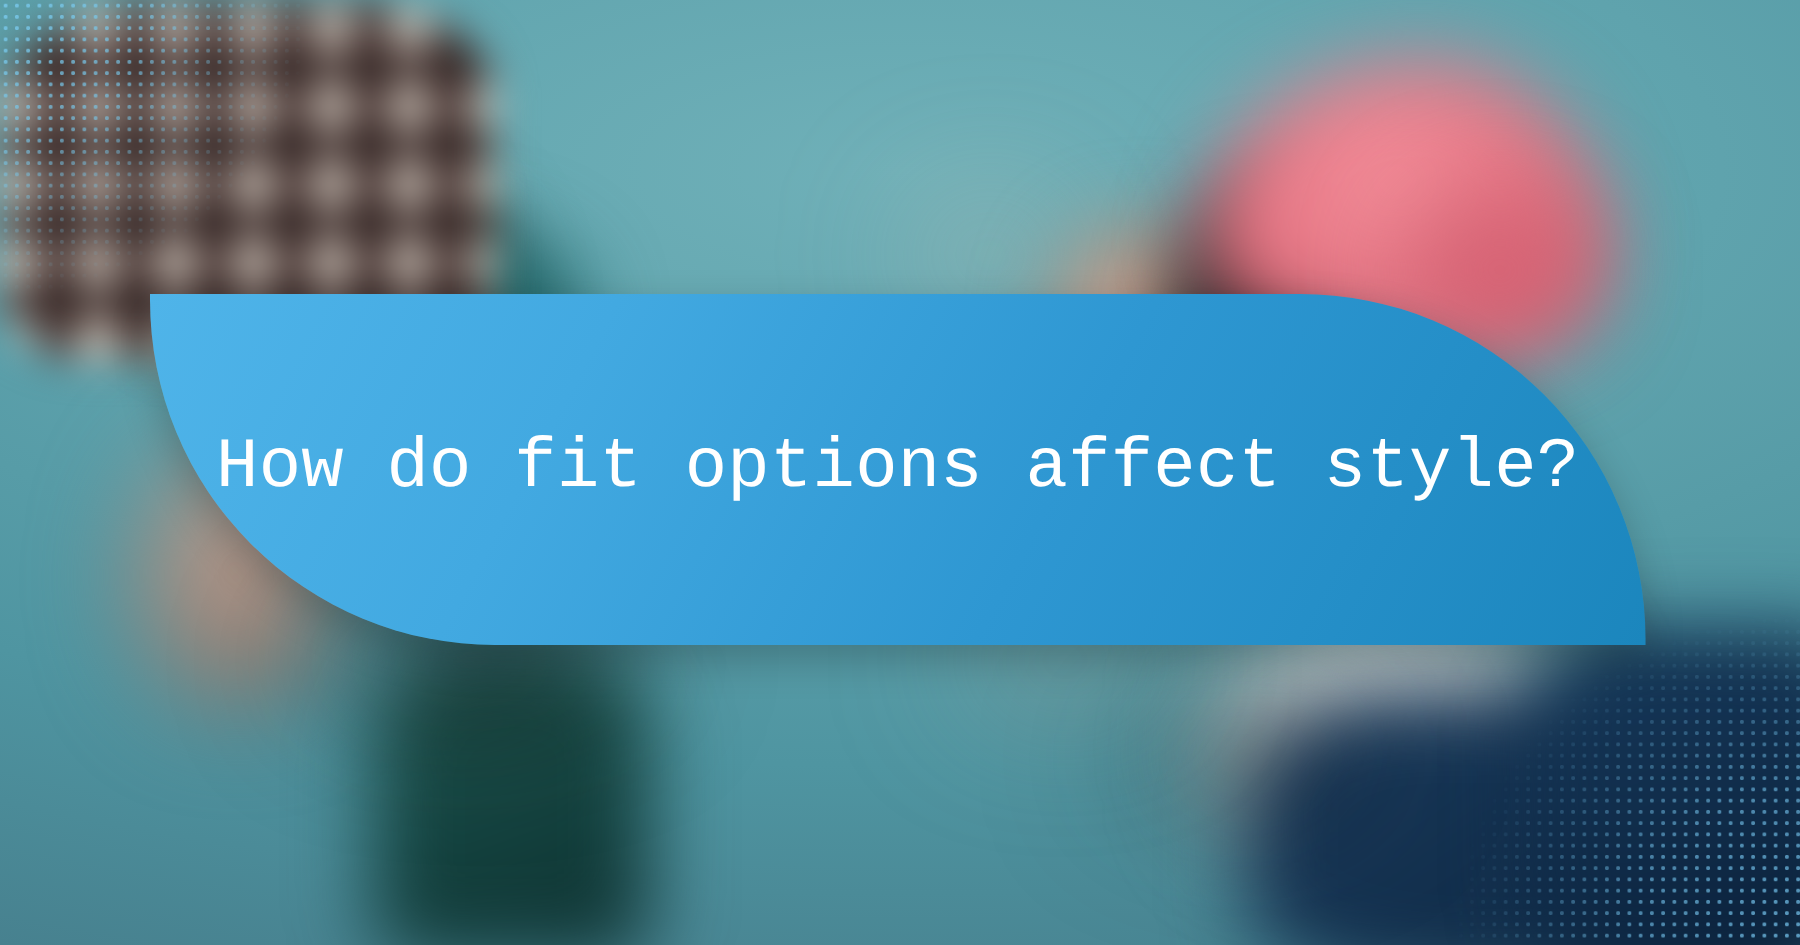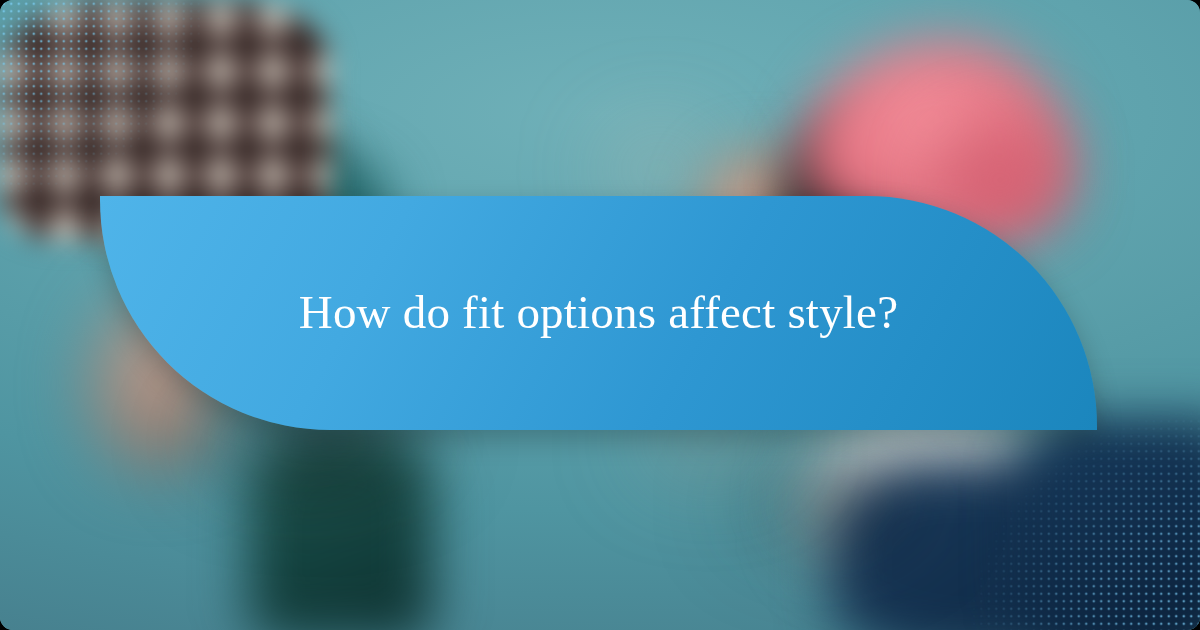--- a/index.html
+++ b/index.html
@@ -5,22 +5,21 @@
   html, body {
     margin: 0;
     padding: 0;
     background: #000;
   }
   #stage {
     position: relative;
     width: 1200px;
     height: 630px;
     overflow: hidden;
-    font-family: Liberation Serif, serif;
-    border-radius: 13px;
+    font-family: Liberation Mono, monospace;
   }
 
   
   .bg-base {
     position: absolute;
     inset: 0;
     background: #5c9ca6;
   }
 
   

